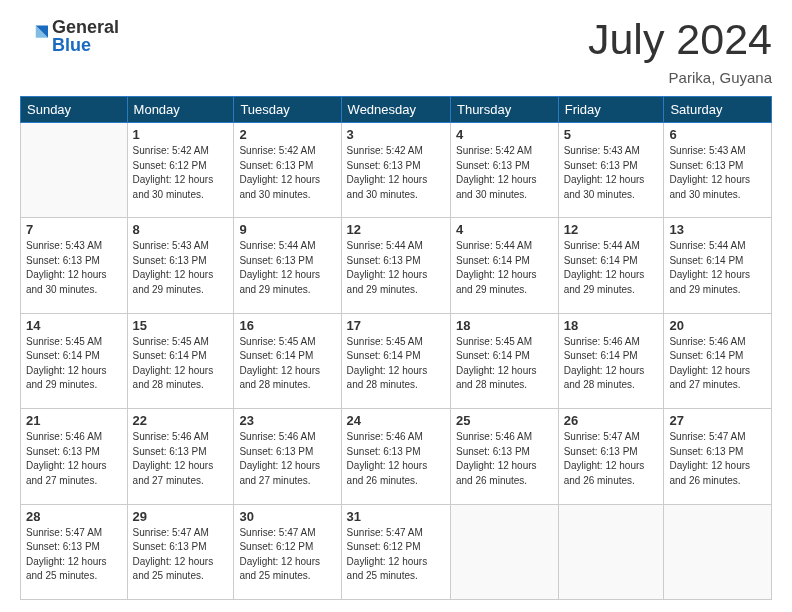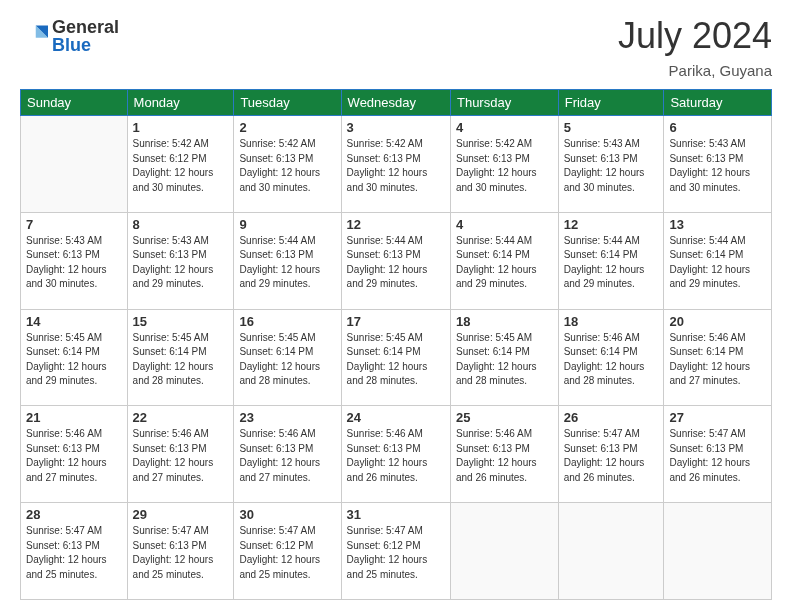--- a/index.html
+++ b/index.html
@@ -36,38 +36,38 @@
     .logo-general { color: #333; }
     .logo-blue { color: #1a6abf; }
     .logo-icon {
       width: 28px;
       height: 28px;
     }
     .title-block {
       text-align: right;
     }
     .title-month {
-      font-size: 36px;
+      font-size: 43px;
       color: #333;
       font-weight: normal;
       line-height: 1;
     }
     .title-location {
       font-size: 15px;
       color: #555;
       margin-top: 8px;
     }
     .calendar {
       flex: 1;
       border-collapse: collapse;
       width: 100%;
       font-size: 11px;
     }
     .calendar th {
-      background: #15803d;
+      background: #0c4a6e;
       color: #fff;
       text-align: left;
       padding: 5px 6px;
       font-size: 13px;
       font-weight: normal;
       border: 1px solid #2979c4;
     }
     .calendar td {
       border: 1px solid #ccc;
       vertical-align: top;

